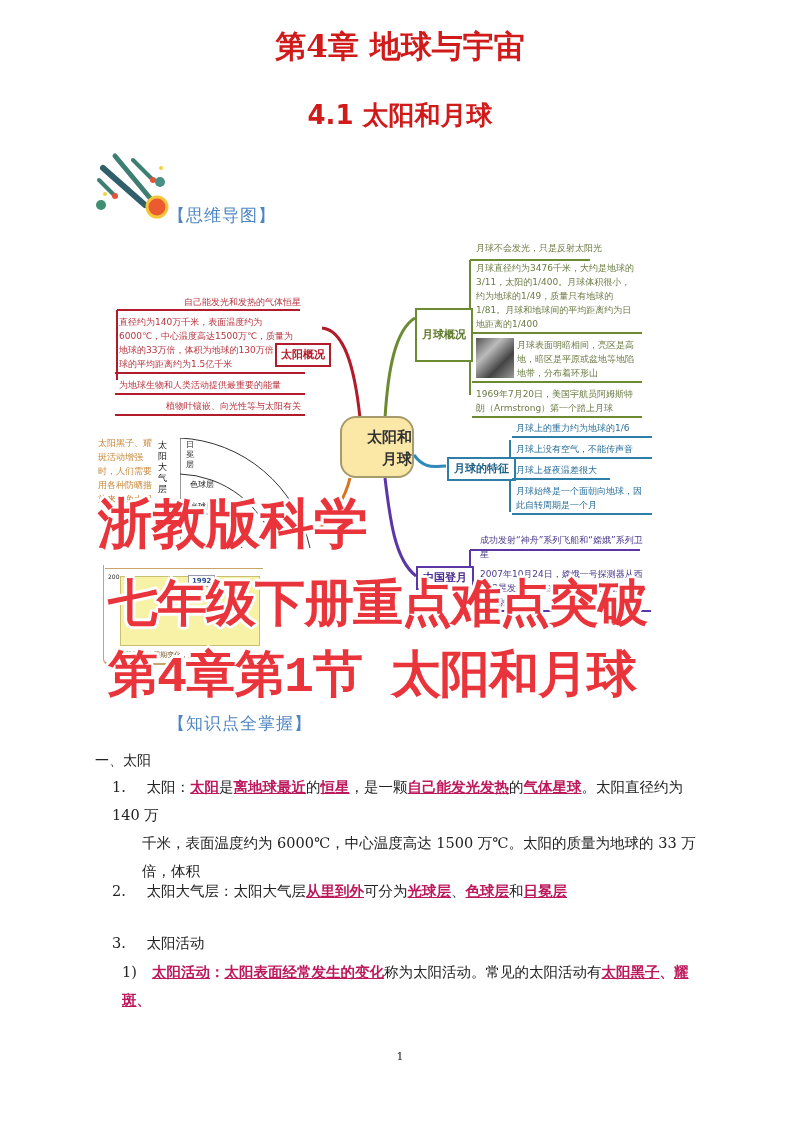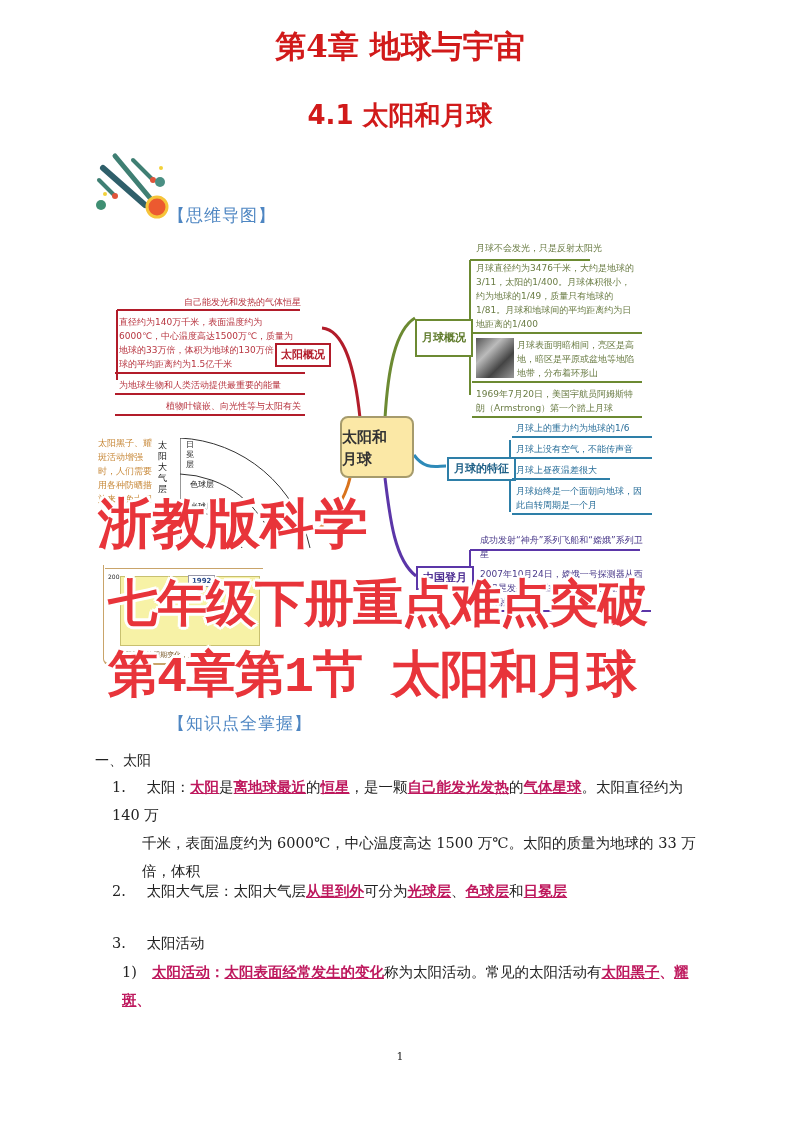--- a/index.html
+++ b/index.html
@@ -3,28 +3,28 @@
 <meta charset="utf-8">
 <style>
   html, body { margin:0; padding:0; background:#ffffff; }
   body { width:800px; height:1131px; position:relative; overflow:hidden; font-family:"DejaVu Serif", serif; color:#222; }
   .abs { position:absolute; }
   .title1 { left:0; width:800px; top:26px; text-align:center; font-size:31px; font-weight:bold; color:#d11a1a; font-family:"DejaVu Serif", serif; }
   .title2 { left:0; width:800px; top:98px; text-align:center; font-size:26px; font-weight:bold; color:#d11a1a; font-family:"DejaVu Sans", sans-serif; }
   .section-label { font-size:17px; color:#4e86c2; font-family:"DejaVu Sans", sans-serif; letter-spacing:1px; }
   .mm { font-family:"DejaVu Sans", sans-serif; font-size:9px; line-height:14px; }
   .node-red { border:2px solid #b21c2a; color:#b21c2a; font-weight:bold; font-size:11px; padding:3px 4px; background:#fff; }
-  .node-green { border:2px solid #6c8a32; color:#5e7a2a; font-weight:bold; font-size:11px; padding:10px 5px; background:#fff;margin-top:11px; }
+  .node-green { border:2px solid #6c8a32; color:#5e7a2a; font-weight:bold; font-size:11px; padding:18px 5px; background:#fff; }
   .node-blue { border:2px solid #2e7fa8; color:#1d5f86; font-weight:bold; font-size:11px; padding:3px 5px; background:#fff; }
   .node-purple { border:2px solid #5b36a8; color:#4a2a90; font-weight:bold; font-size:11px; padding:3px 5px; background:#fff; }
   .leaf-red { color:#b7343f; border-bottom:2px solid #b21c2a; padding:1px 4px; }
   .leaf-green { color:#6a7c44; border-bottom:2px solid #6c8a32; padding:1px 4px; }
   .leaf-blue { color:#2a6f9a; border-bottom:2px solid #2e7fa8; padding:1px 4px; }
   .leaf-purple { color:#4a3a8a; border-bottom:2px solid #5b36a8; padding:1px 4px; }
-  .center-node { left:340px; top:416px; width:74px; height:62px; background:#fbe8a6; border:2px solid #a69b6c; border-radius:8px; font-family:"DejaVu Sans", sans-serif; font-weight:bold; font-size:15px; text-align:left; line-height:22px; padding-top:8px; box-sizing:border-box; color:#333; }
+  .center-node { left:340px; top:416px; width:74px; height:62px; background:#fbe8a6; border:2px solid #a69b6c; border-radius:16px; font-family:"DejaVu Sans", sans-serif; font-weight:bold; font-size:15px; text-align:right; line-height:22px; padding-top:8px; box-sizing:border-box; color:#333; }
   .overlay { font-family:Liberation Mono, monospace; font-weight:bold; color:#e8343a; text-shadow: 3px 0 #fff, -3px 0 #fff, 0 3px #fff, 0 -3px #fff, 2px 2px #fff, -2px -2px #fff, 2px -2px #fff, -2px 2px #fff; white-space:nowrap; }
   .body-text { font-family:"DejaVu Serif", serif; font-size:14.5px; color:#222; line-height:28px; }
   .hl { color:#be185d; font-weight:bold; text-decoration:underline; }
   .num { display:inline-block; width:30px; }
 </style>
 </head>
 <body>
 
 <div class="abs title1">第4章 地球与宇宙</div>
 <div class="abs title2">4.1 太阳和月球</div>

